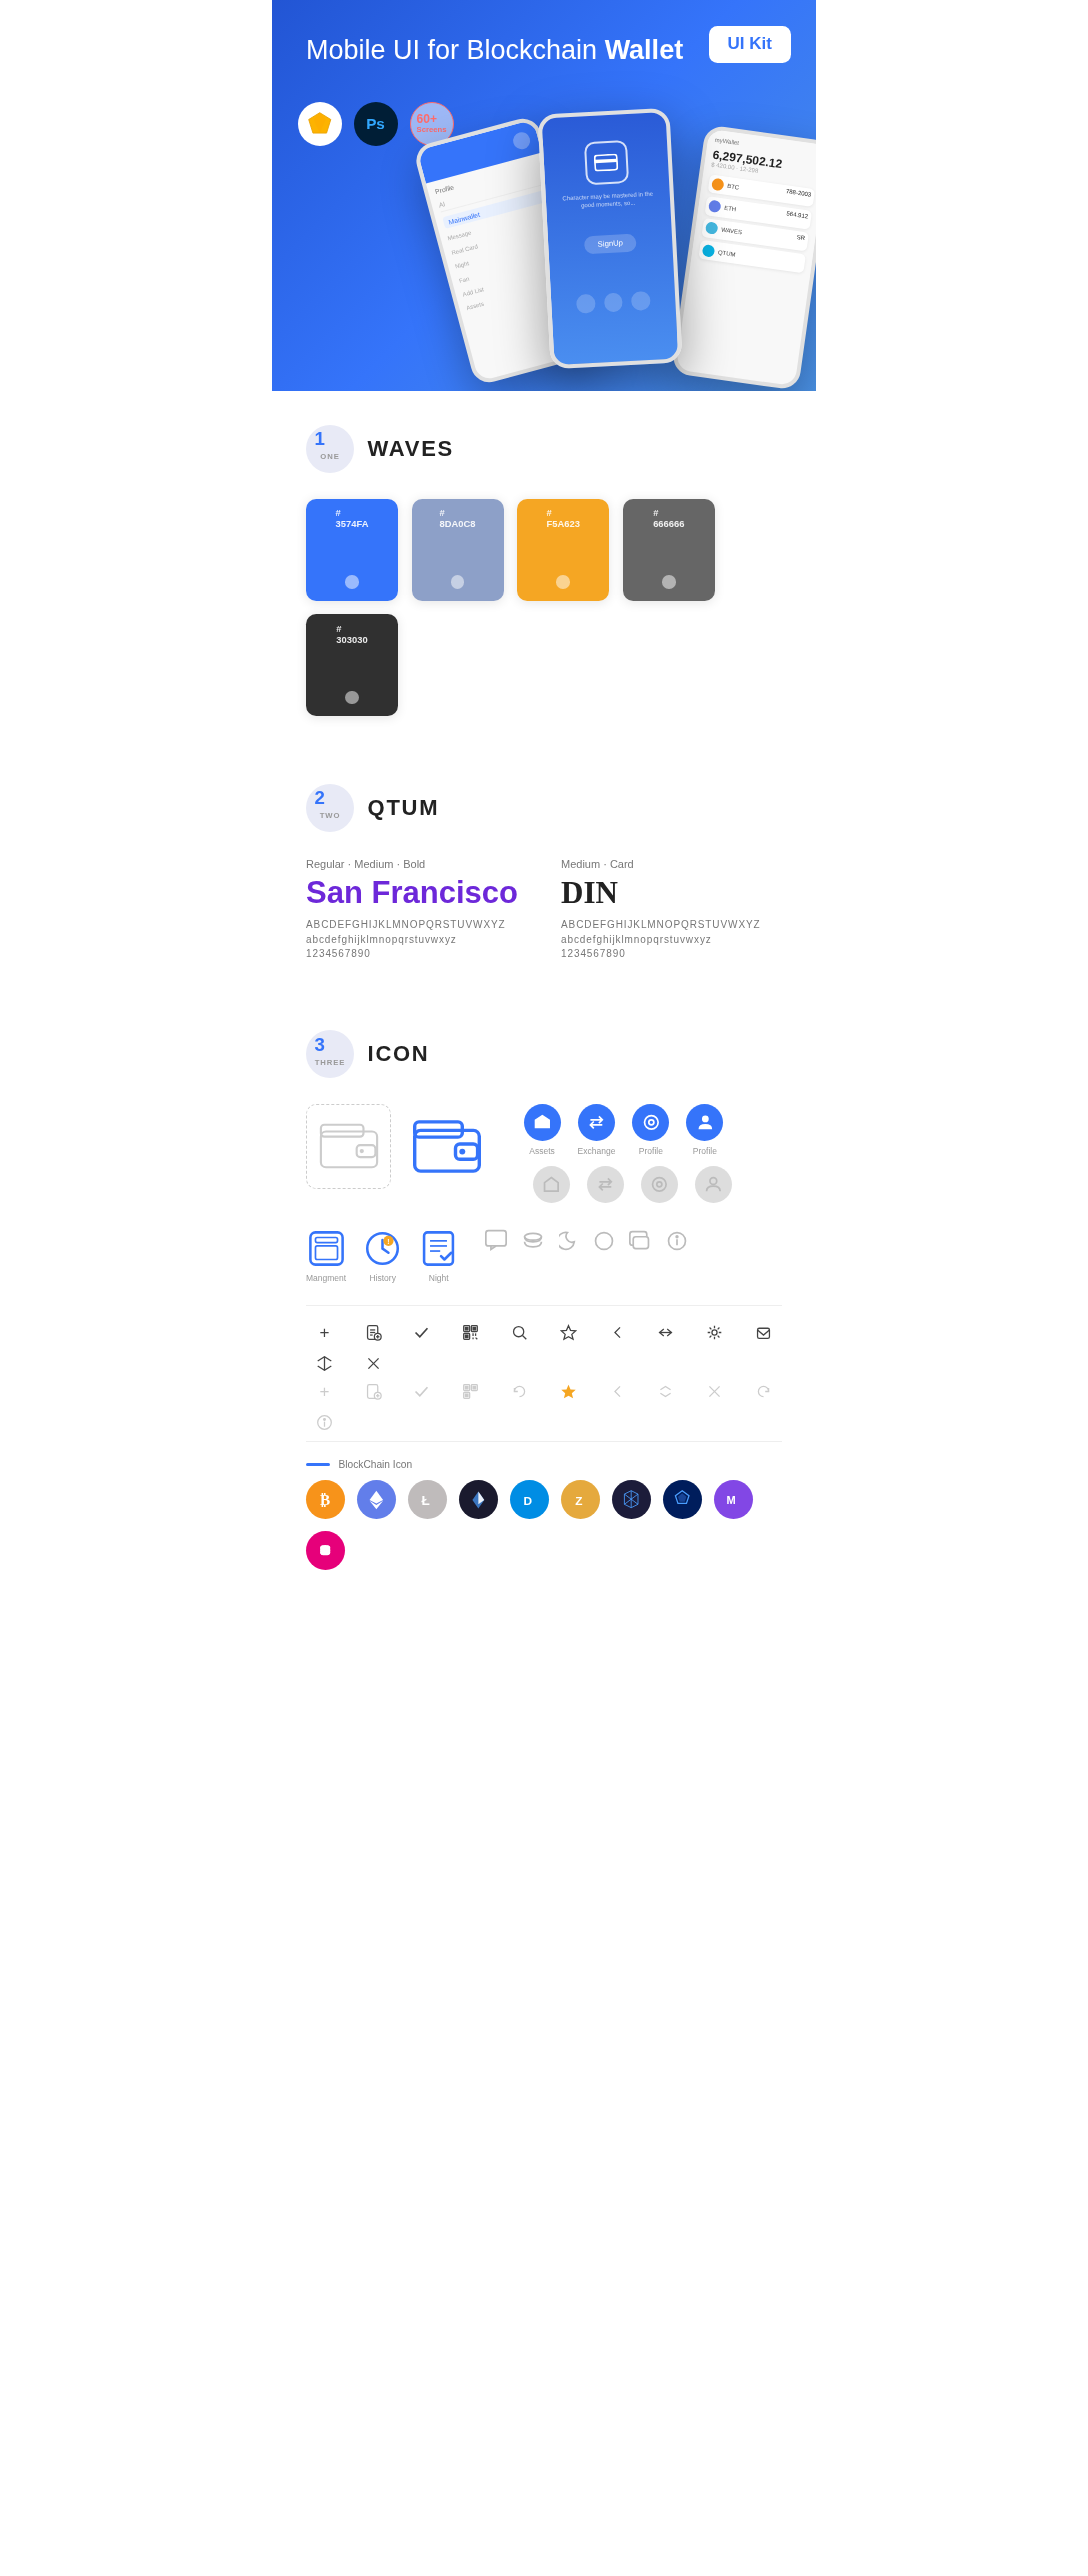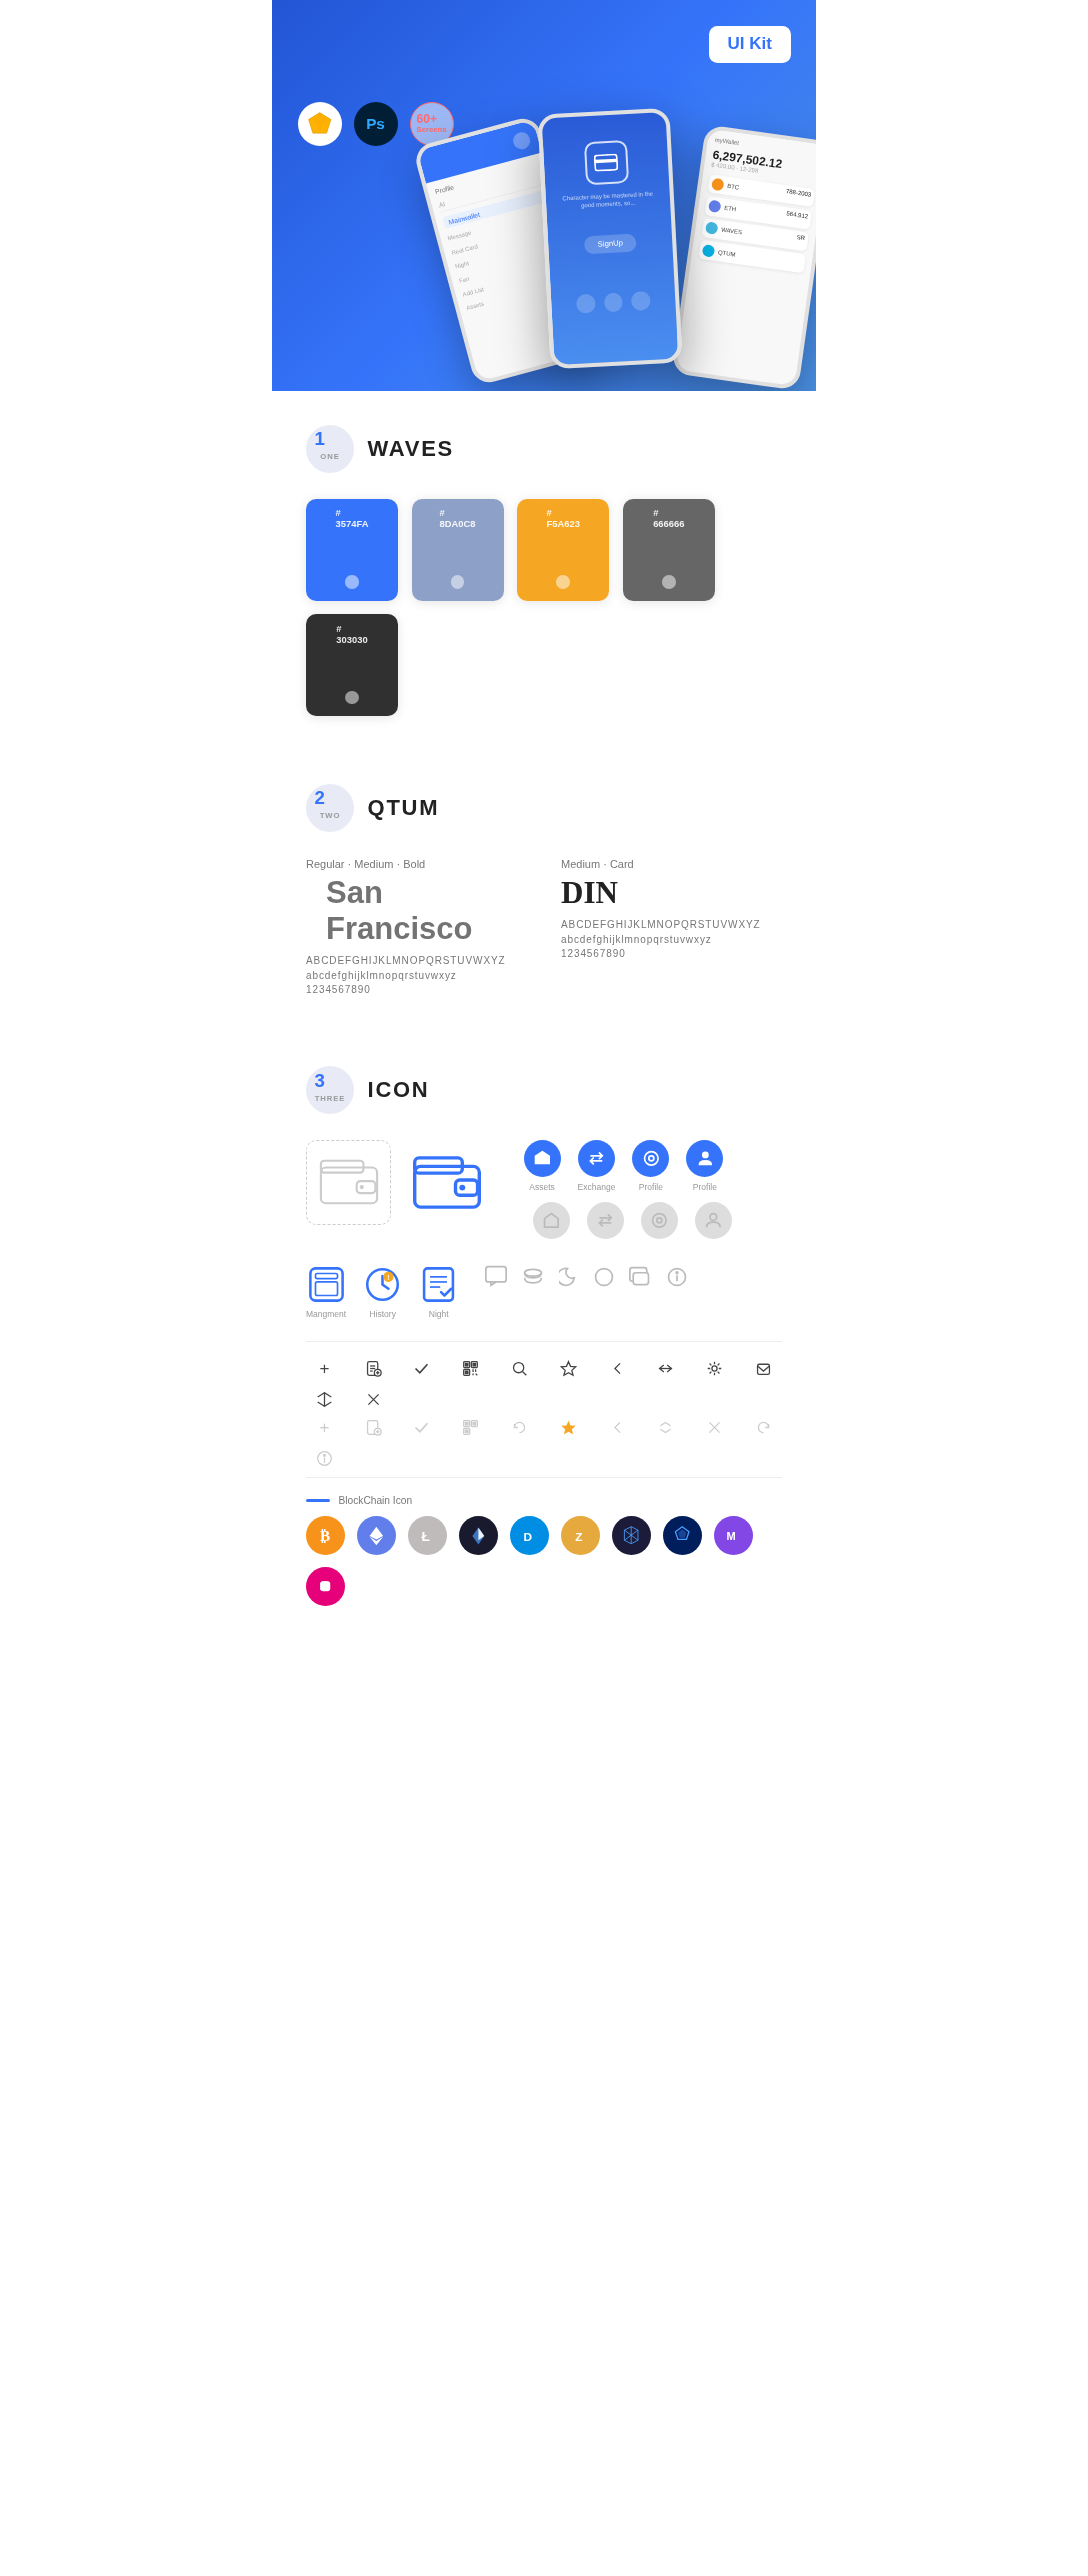--- a/index.html
+++ b/index.html
@@ -108,21 +108,21 @@
       text-transform: uppercase;
     }
 
     
     .font-grid {
       display: grid;
       grid-template-columns: 1fr 1fr;
       gap: 34px;
     }
     .font-style-label { font-size: 11px; color: #777; margin-bottom: 5.1px; }
-    .font-name { font-size: 31px; font-weight: 800; color: #737373; margin-bottom: 8.5px; margin-left: 20px; }
+    .font-name { font-size: 31px; font-weight: 800; color: #6d28d9; margin-bottom: 8.5px; }
     .font-name-din { font-family: 'Georgia', serif; font-size: 31px; font-weight: 700; color: #222; margin-bottom: 8.5px; }
     .font-abc { font-size: 10px; color: #777; margin-bottom: 3.4px; letter-spacing: 0.9px; }
     .icon-item {
       display: flex;
       flex-direction: column;
       align-items: center;
       gap: 5.1px;
     }
     .icon-label { font-size: 8.5px; color: #999; text-align: center; }
 
@@ -196,20 +196,23 @@
       color: #444;
       font-size: 13.6px;
     }
     .small-icon-gray { color: #ccc; }
 
   </style>
 </head>
 <body>
 
 <div class="header">
+  <h1 class="header-title">
+    <span>Mobile UI for Blockchain </span><strong>Wallet</strong>
+  </h1>
   <div class="ui-kit-badge">UI Kit</div>
 
   <div class="badge-row">
     <div class="badge-circle badge-sketch">
       <svg width="25.5" height="25.5" viewBox="0 0 30 30">
         <polygon points="15,2 28,10 23,26 7,26 2,10" fill="#FDB300" stroke="#E9A100" stroke-width="1"></polygon>
         <polygon points="15,2 22,10 15,26 8,10" fill="#FDAD00" opacity="0.8"></polygon>
       </svg>
     </div>
     <div class="badge-circle badge-ps">

